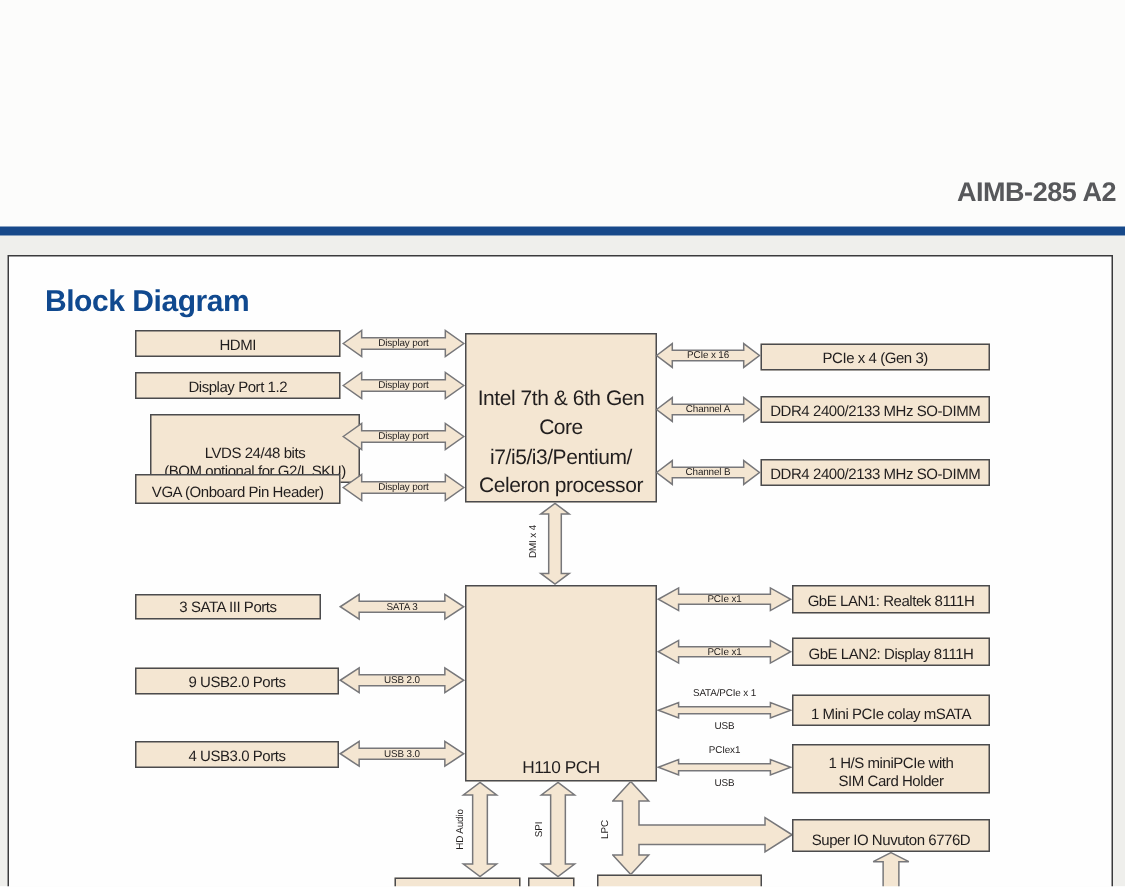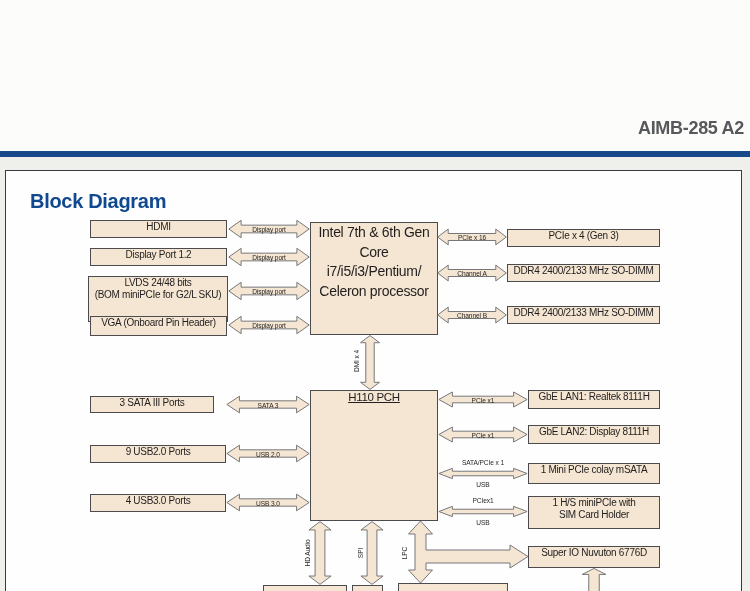--- a/index.html
+++ b/index.html
@@ -7,24 +7,24 @@
          font-family:"Liberation Sans","DejaVu Sans",sans-serif;color:#211e1e;}
   .lower-bg{position:absolute;left:0;top:157px;width:750px;height:434px;background:#efefec;}
   .blue-rule{position:absolute;left:0;top:151px;width:750px;height:6px;background:#17498a;}
   .product-title{position:absolute;right:6px;top:118px;font-size:18px;font-weight:bold;
                  color:#57585b;letter-spacing:-0.3px;text-align:right;}
   .frame{position:absolute;left:5px;top:170px;width:737px;height:440px;background:#fefefe;
          border:1px solid #3a3a3c;box-sizing:border-box;}
   .section-title{position:absolute;left:30px;top:190px;font-size:20px;font-weight:bold;
                  color:#10498f;letter-spacing:-0.3px;}
   .box{position:absolute;box-sizing:border-box;background:#f4e6d2;border:1px solid #4b4b4d;
-       display:flex;align-items:flex-start;justify-content:center;text-align:center;
+       display:flex;align-items:flex-end;justify-content:center;text-align:center;
        font-size:10px;line-height:1.18;letter-spacing:-0.3px;}
   .box.big{font-size:14px;line-height:1.4;}
-  .box.pch{font-size:11.5px;text-decoration:underline;}
+  .box.pch{font-size:11.5px;}
   .harrow,.varrow{position:absolute;}
   .harrow svg,.varrow svg{display:block;width:100%;height:100%;overflow:visible;}
   .bus-in{position:absolute;left:0;right:0;top:50%;transform:translateY(-50%);
           text-align:center;font-size:6.6px;letter-spacing:-0.1px;}
   .bus-top{position:absolute;left:0;right:0;bottom:100%;margin-bottom:1px;
            text-align:center;font-size:6.6px;letter-spacing:-0.1px;}
   .bus-bot{position:absolute;left:0;right:0;top:100%;margin-top:1px;
            text-align:center;font-size:6.6px;letter-spacing:-0.1px;}
   .rot{position:absolute;transform:translate(-50%,-50%) rotate(-90deg);
        font-size:6.6px;white-space:nowrap;letter-spacing:-0.1px;}
@@ -47,24 +47,24 @@
   <div class="product-title">AIMB-285 A2</div>
   <div class="frame"></div>
   <div class="section-title">Block Diagram</div>
 
   <div class="box" style="left:90px;top:220px;width:137px;height:18px">
     <span>HDMI</span>
   </div>
   <div class="box" style="left:90px;top:248px;width:137px;height:18px">
     <span>Display Port 1.2</span>
   </div>
-  <div class="box" style="left:88px;top:276px;width:140px;height:46px">
+  <div class="box" style="left:100px;top:276px;width:140px;height:46px">
     <span>
       <span>LVDS 24/48 bits</span><br>
-      <span>(BOM miniPCIe for G2/L SKU)</span>
+      <span>(BOM optional for G2/L SKU)</span>
     </span>
   </div>
   <div class="box" style="left:90px;top:316px;width:137px;height:20px">
     <span>VGA (Onboard Pin Header)</span>
   </div>
 
   <div class="harrow" style="left:228px;top:218px;width:82px;height:22px">
     <svg viewBox="0 0 100 24" preserveAspectRatio="none">
         <use href="#h2arrow"></use>
       </svg>

